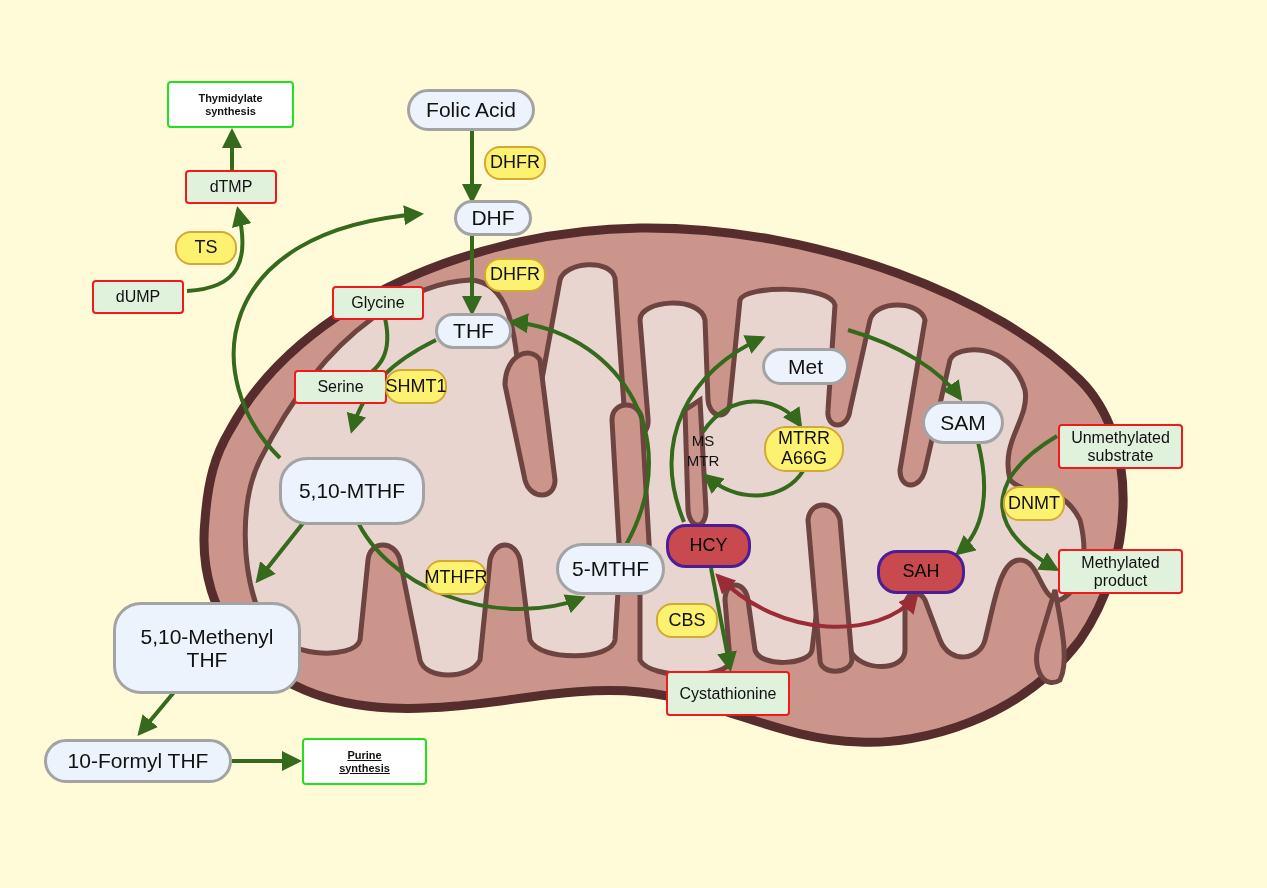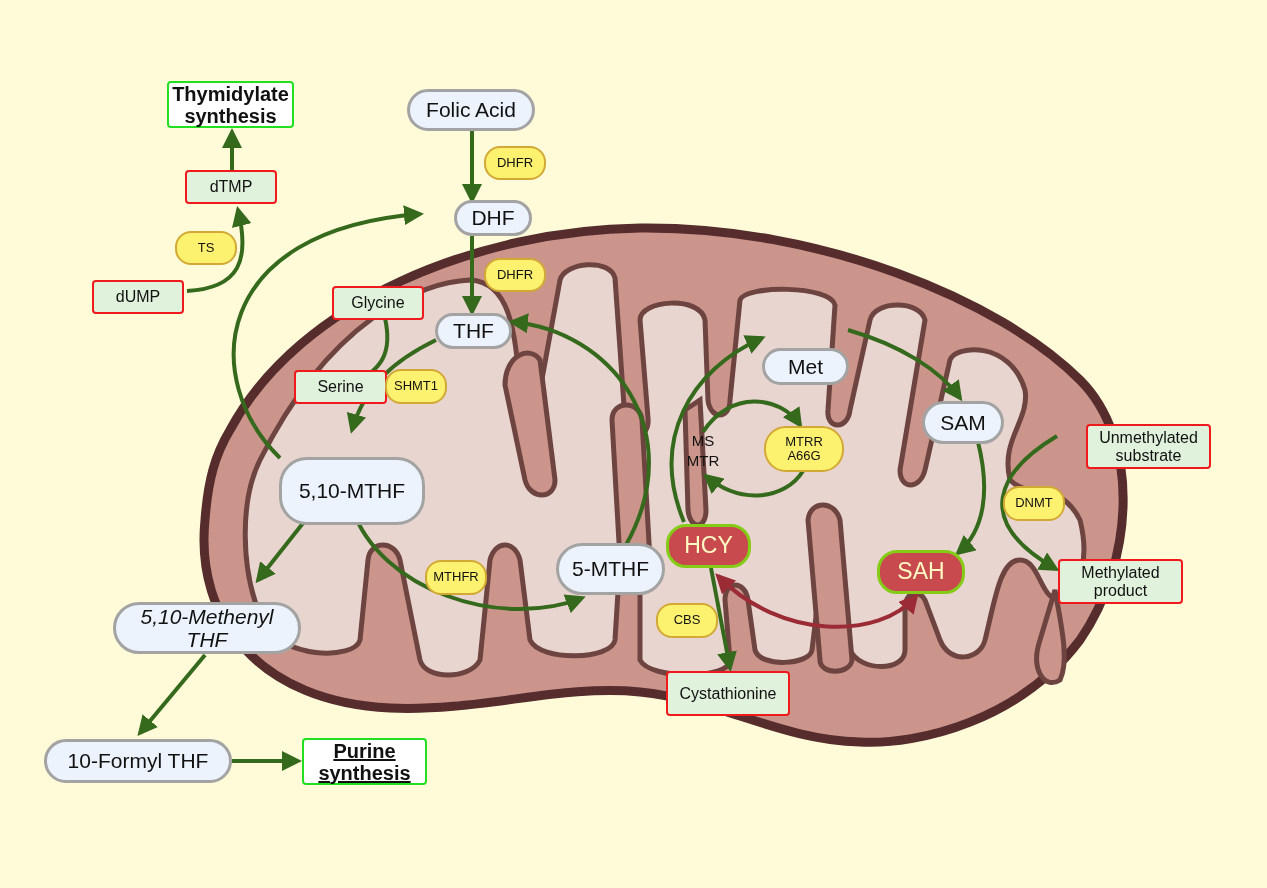--- a/index.html
+++ b/index.html
@@ -1,24 +1,24 @@
 <!DOCTYPE html>
 <html><head>
 <meta charset="utf-8">
 <style>
   html, body { margin: 0; padding: 0; background: #fffbd9; }
   body { width: 1267px; height: 888px; overflow: hidden; position: relative; font-family: "Liberation Sans", sans-serif; }
   svg { position: absolute; left: 0; top: 0; }
   .node { position: absolute; box-sizing: border-box; display: flex; align-items: center; justify-content: center; text-align: center; color: #111; line-height: 1.1; }
   .metab { background: #ecf3fd; border: 3px solid #a3a3a3; border-radius: 22px; font-size: 21px; }
   .metab.big { border-radius: 28px; margin-top: 20px; }
-  .red { background: #c84a4e; border: 3px solid #84cc16; border-radius: 20px; color: #fef9c3; font-size: 23px; }
+  .red { background: #c84a4e; border: 3px solid #4c1d95; border-radius: 20px; color: #000000; font-size: 18px; }
   .box { background: #e0f2dc; border: 2px solid #f0191c; border-radius: 4px; font-size: 16px; }
-  .out { background: #ffffff; border: 2.5px solid #22e020; border-radius: 4px; font-size: 20px; font-weight: bold; }
-  .enz { background: #fdf170; border: 2.5px solid #d2a935; border-radius: 16px; font-size: 13px; }
+  .out { background: #ffffff; border: 2.5px solid #22e020; border-radius: 4px; font-size: 11px; font-weight: bold; }
+  .enz { background: #fdf170; border: 2.5px solid #d2a935; border-radius: 16px; font-size: 18px; }
   .plain { font-size: 15px; color: #111; }
 </style>
 </head>
 <body>
 
 <svg width="1267" height="888" viewBox="0 0 1267 888">
   <defs>
     <marker id="ag" viewBox="0 0 10 10" refX="8" refY="5" markerWidth="5" markerHeight="5" orient="auto-start-reverse">
       <path d="M0,0 L10,5 L0,10 z" fill="#356a1d"></path>
     </marker>
@@ -84,21 +84,21 @@
   </div>
 <div class="node metab" style="left:454px;top:200px;width:78px;height:36px;">
     <span>DHF</span>
   </div>
 <div class="node metab" style="left:435px;top:313px;width:77px;height:36px;">
     <span>THF</span>
   </div>
 <div class="node metab big" style="left:279px;top:437px;width:146px;height:68px;">
     <span>5,10-MTHF</span>
   </div>
-<div class="node metab big" style="left:113px;top:582px;width:188px;height:52px;padding:0 20px;font-style:italic;">
+<div class="node metab big" style="left:113px;top:582px;width:188px;height:92px;padding:0 20px;">
     <span>5,10-Methenyl THF</span>
   </div>
 <div class="node metab" style="left:44px;top:739px;width:188px;height:44px;justify-content:center;">
     <span>10-Formyl THF</span>
   </div>
 <div class="node metab" style="left:556px;top:543px;width:109px;height:52px;border-radius:26px;">
     <span>5-MTHF</span>
   </div>
 <div class="node metab" style="left:762px;top:312px;width:87px;height:37px;margin-top:36px;">
     <span>Met</span>
@@ -122,24 +122,24 @@
   </div>
 <div class="node box" style="left:332px;top:286px;width:92px;height:34px;">
     <span>Glycine</span>
   </div>
 <div class="node box" style="left:250px;top:370px;width:93px;height:34px;margin-left:44px;">
     <span>Serine</span>
   </div>
 <div class="node box" style="left:666px;top:671px;width:124px;height:45px;">
     <span>Cystathionine</span>
   </div>
-<div class="node box" style="left:1086px;top:424px;width:125px;height:45px;padding:0 3px;">
+<div class="node box" style="left:1058px;top:424px;width:125px;height:45px;padding:0 3px;">
     <span>Unmethylated substrate</span>
   </div>
-<div class="node box" style="left:1058px;top:549px;width:125px;height:45px;padding:0 18px;margin-top:10px;">
+<div class="node box" style="left:1058px;top:549px;width:125px;height:45px;padding:0 18px;">
     <span>Methylated product</span>
   </div>
 
 <div class="node out" style="left:167px;top:81px;width:127px;height:47px;padding:0 10px;">
     <span>Thymidylate synthesis</span>
   </div>
 <div class="node out" style="left:302px;top:738px;width:125px;height:47px;padding:0 34px;text-decoration:underline;">
     <span>Purine synthesis</span>
   </div>
 

